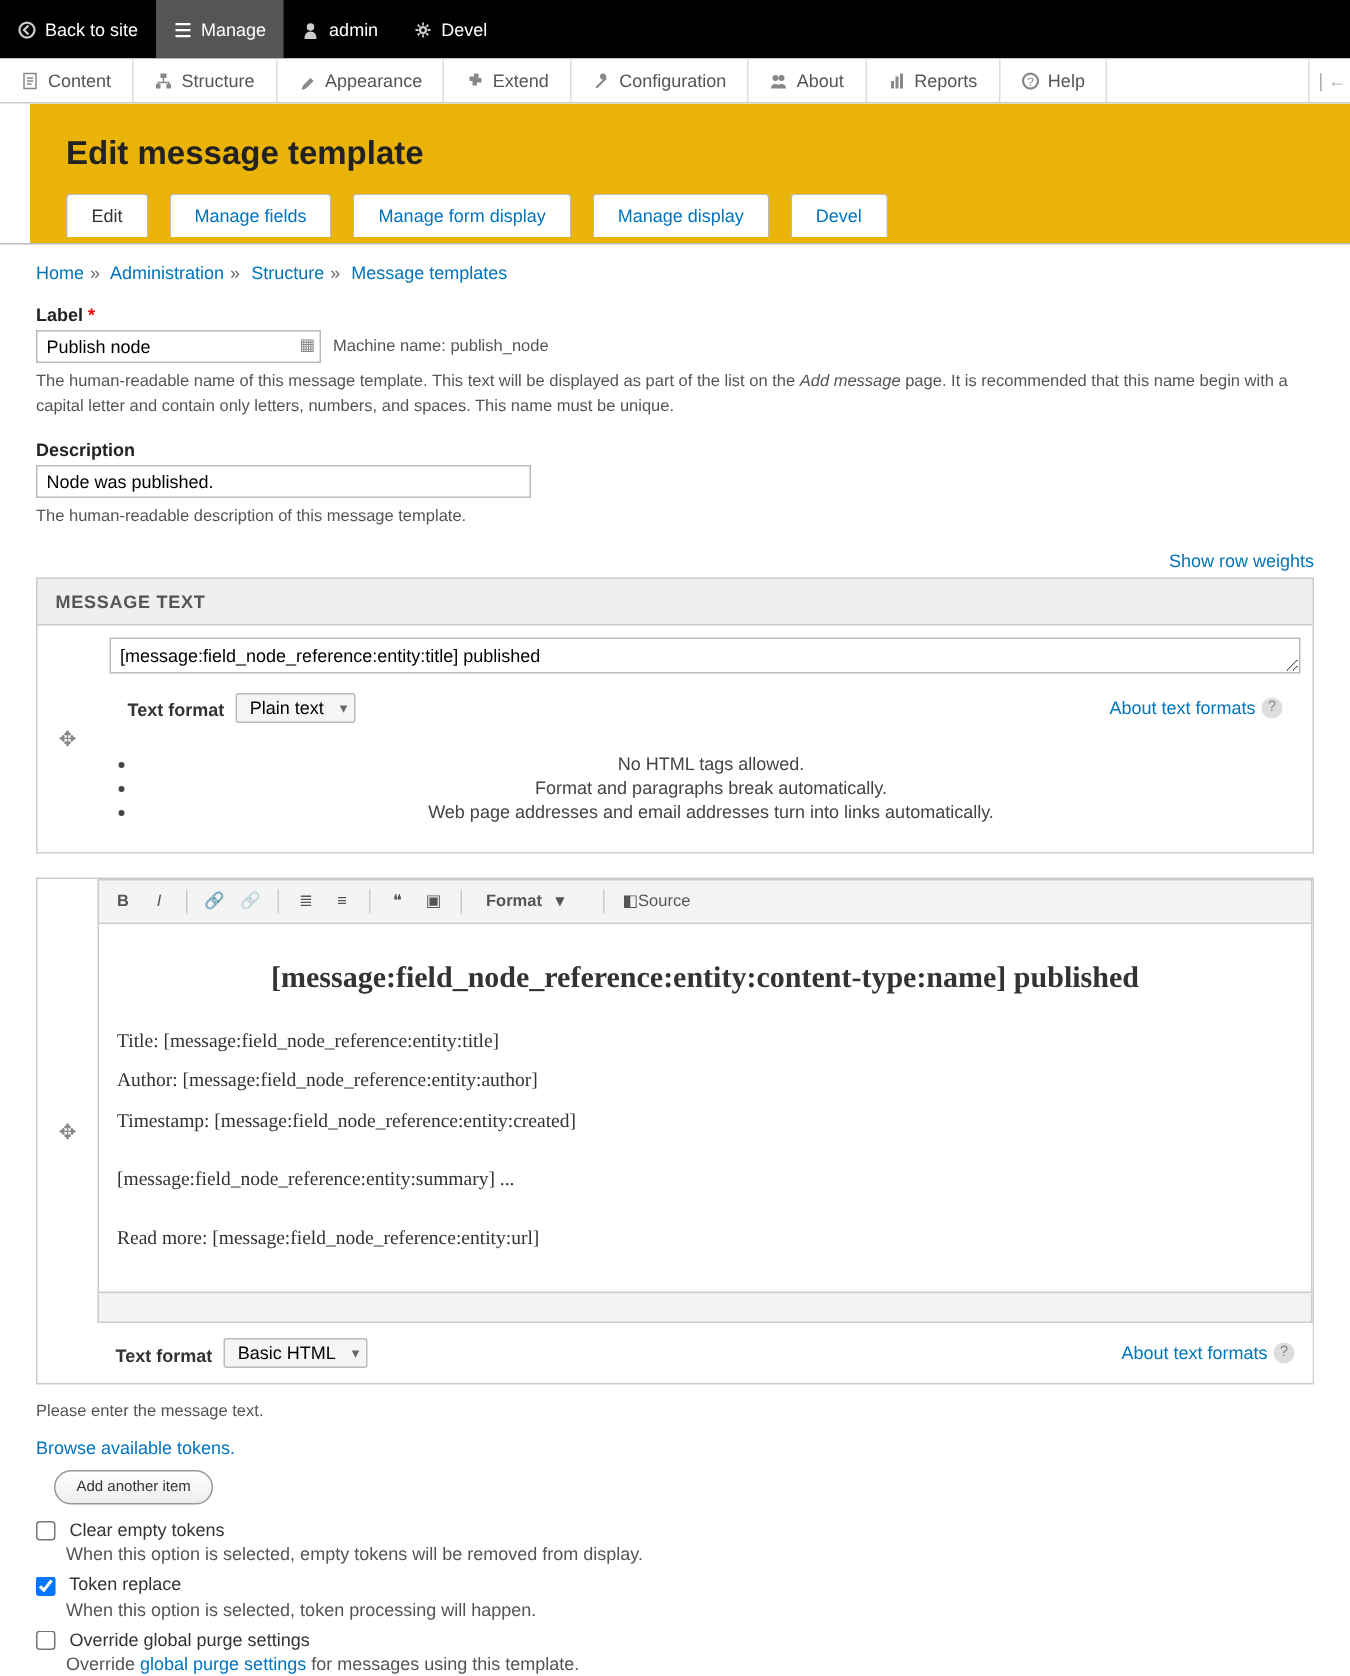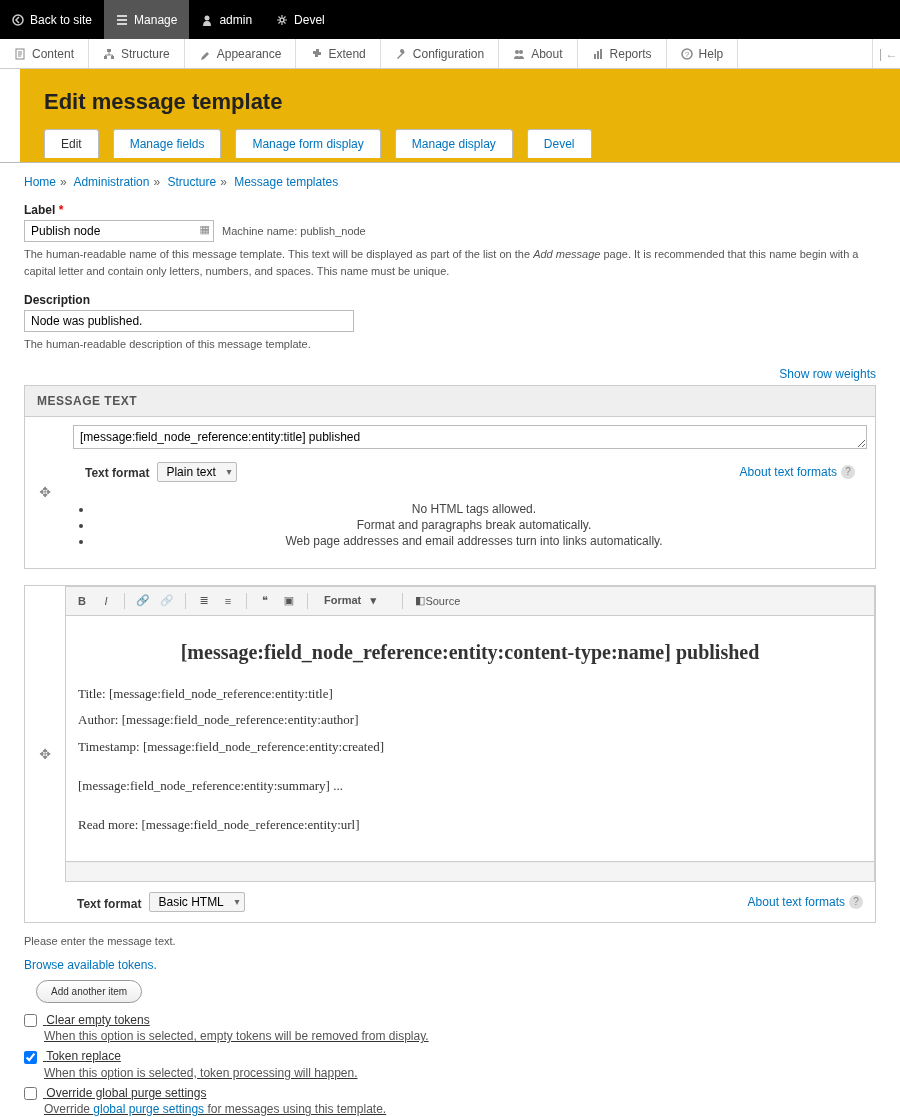--- a/index.html
+++ b/index.html
@@ -48,21 +48,21 @@
 .format-tips li { margin: 2px 0; }
 .cke-toolbar { border: 1px solid #ccc; background: #f4f4f4; padding: 4px 6px; display: flex; align-items: center; gap: 4px; font-size: 11px; color: #555; }
 .cke-btn { width: 20px; height: 20px; display: flex; align-items: center; justify-content: center; cursor: pointer; border-radius: 2px; }
 .cke-sep { width: 1px; height: 16px; background: #ccc; margin: 0 4px; }
 .cke-format { padding: 2px 18px 2px 8px; cursor: pointer; font-weight: bold; }
 .cke-body { border: 1px solid #ccc; border-top: none; padding: 20px 12px; background: #fff; font-family: Georgia, serif; font-size: 14px; color: #333; line-height: 1.6; }
 .cke-body h2 { font-family: Georgia, serif; font-size: 20px; font-weight: bold; margin-bottom: 16px; text-align: center; }
 .cke-body p { margin: 6px 0; font-size: 13px; }
 .cke-footer { border: 1px solid #ccc; border-top: 1px solid #eee; height: 20px; background: #f4f4f4; }
 .btn { border: 1px solid #999; background: linear-gradient(#fff, #eee); padding: 5px 14px; font-size: 10px; border-radius: 12px; cursor: pointer; font-weight: normal; color: #333; }
-.checkbox-row { margin: 6px 0; font-size: 12px; text-decoration: underline; }
+.checkbox-row { margin: 6px 0; font-size: 12px; }
 .checkbox-row input { margin-right: 6px; vertical-align: middle; }
 .checkbox-desc { margin-left: 20px; font-size: 12px; color: #555; margin-top: 2px; }
 a { color: #0074bd; text-decoration: none; }
 .label-input-wrap { display: flex; align-items: center; }
 .label-input-inner { position: relative; display: inline-block; }
 .input-icon { position: absolute; right: 4px; top: 3px; color: #888; font-size: 11px; }
 </style>
 </head>
 <body>
 

